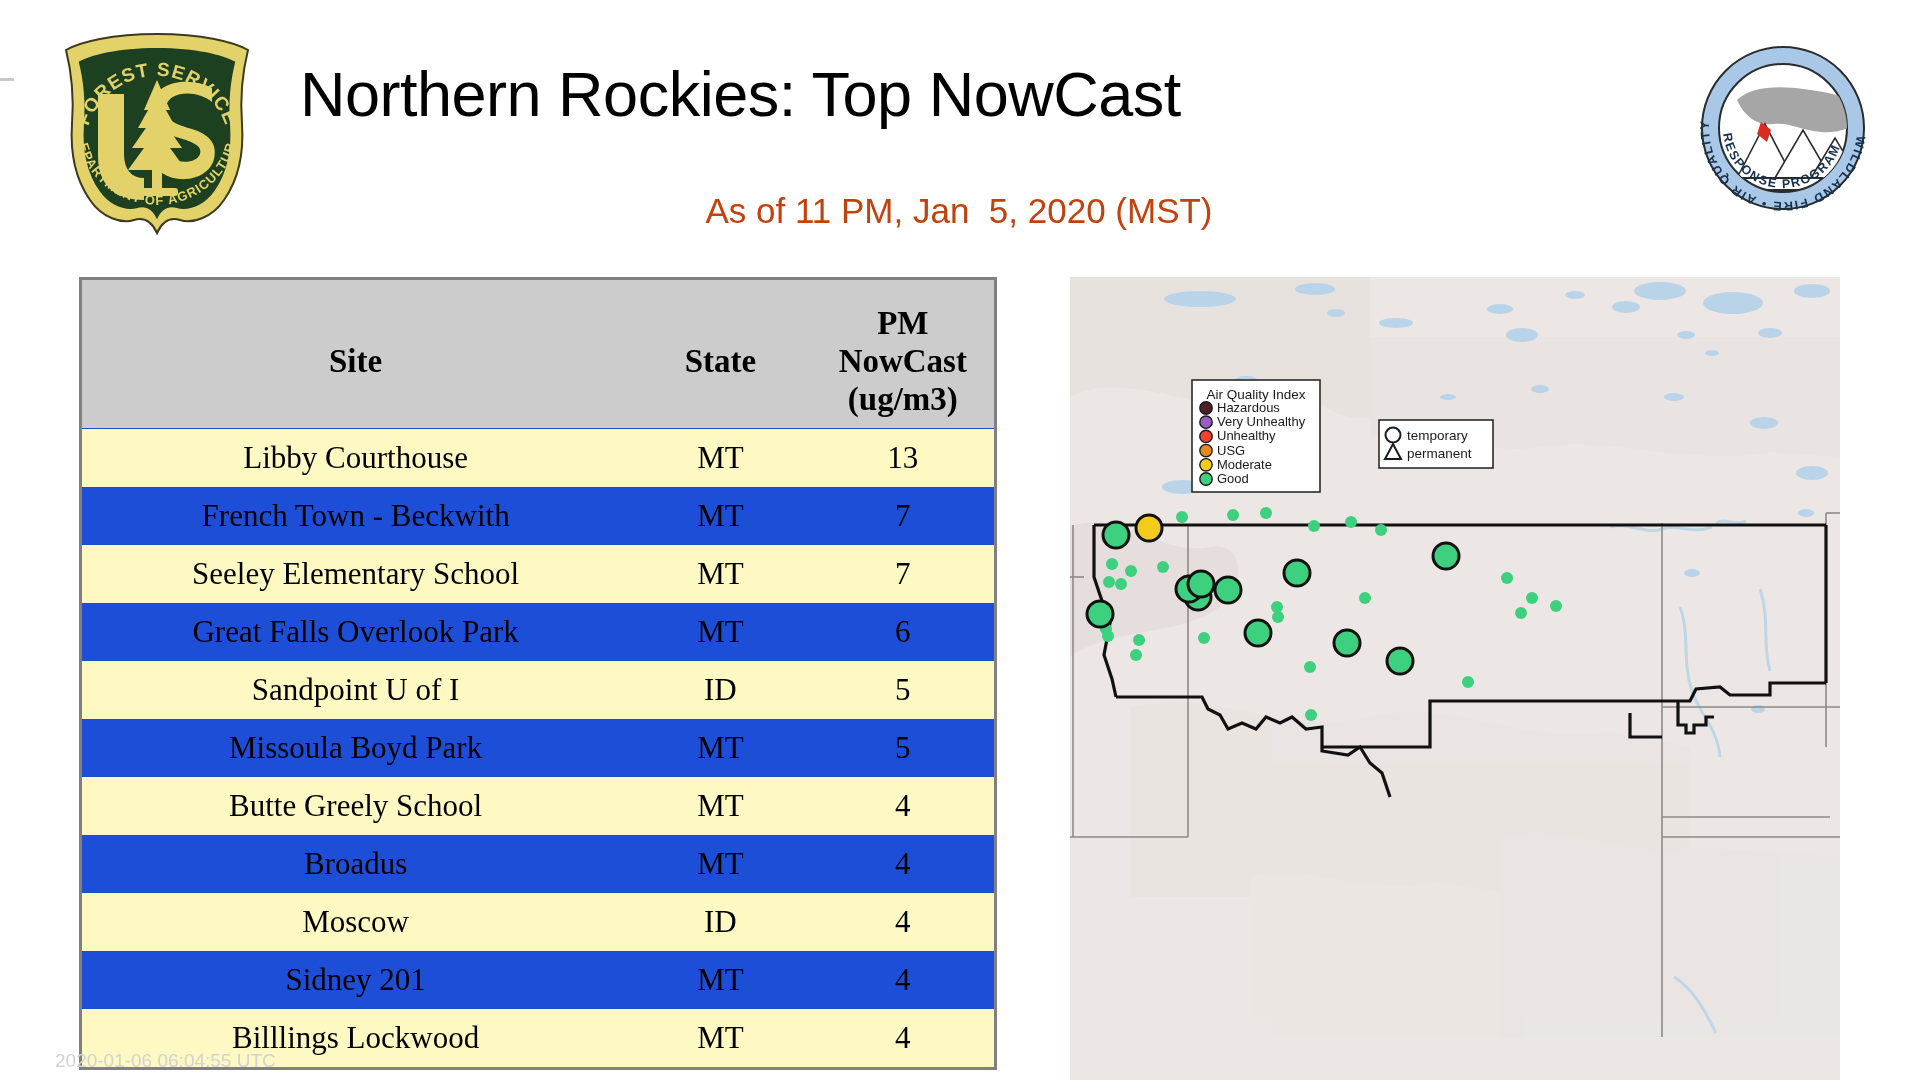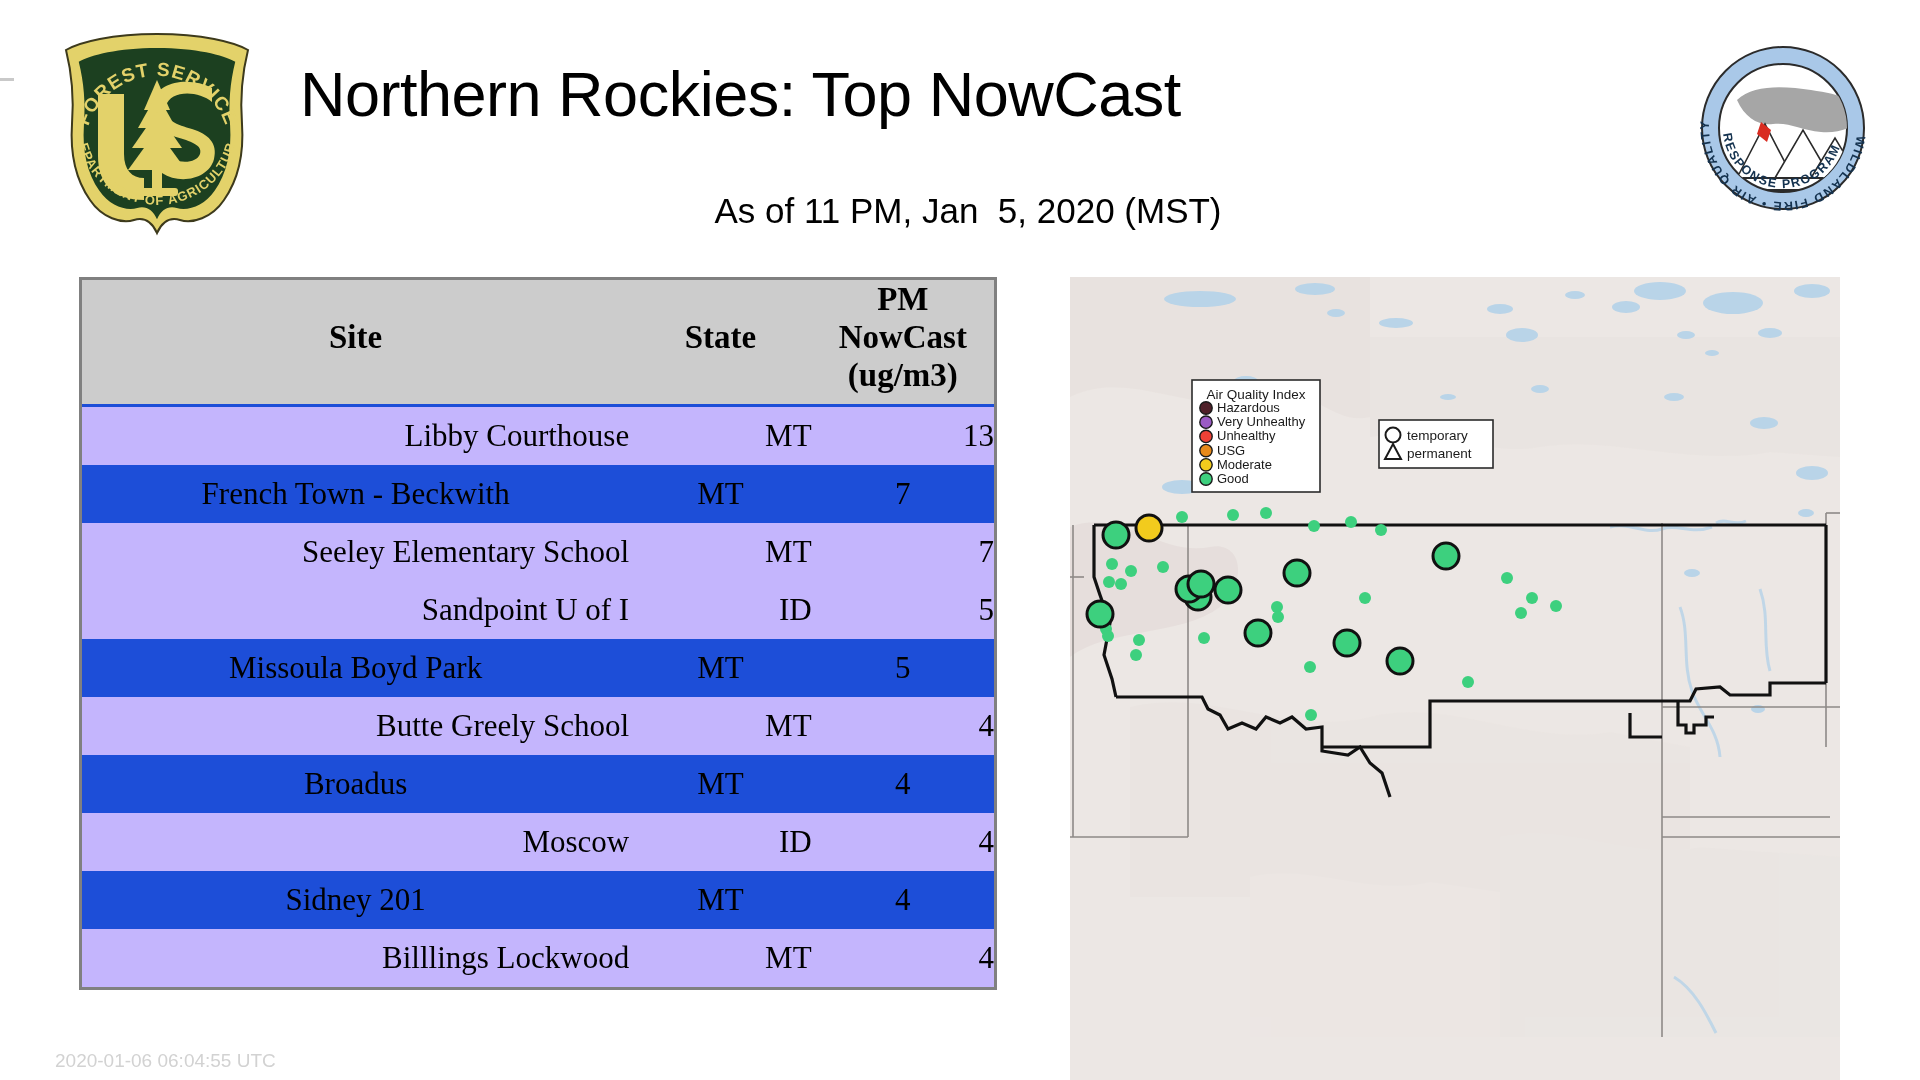--- a/index.html
+++ b/index.html
@@ -42,29 +42,29 @@
     font-family: "Liberation Sans Narrow", "Liberation Sans", sans-serif;
     font-stretch: condensed;
     font-size: 63px;
     line-height: 72px;
     color: #000000;
     letter-spacing: -0.5px;
     white-space: nowrap;
   }
   #page-subtitle {
     position: absolute;
-    left: 308px;
+    left: 299px;
     top: 190px;
     width: 1320px;
     text-align: center;
     font-family: "Liberation Sans Narrow", "Liberation Sans", sans-serif;
     font-stretch: condensed;
     font-size: 35px;
     line-height: 42px;
-    color: #000000;
+    color: #c2410c;
     white-space: pre;
   }
 
   
   #wfaqrp-logo {
     position: absolute;
     left: 1693px;
     top: 38px;
     width: 180px;
     height: 180px;
@@ -80,43 +80,43 @@
     box-sizing: border-box;
     background: #ffffff;
   }
   table#nowcast-table {
     border-collapse: collapse;
     width: 100%;
     table-layout: fixed;
   }
   table#nowcast-table th {
     background: #cccccc;
-    border-bottom: 3px solid #1d4ed8;
+    border-bottom: 1px solid #1d4ed8;
     font-family: "Liberation Serif", "DejaVu Serif", serif;
     font-weight: bold;
     font-size: 33px;
     line-height: 38px;
     color: #000000;
-    padding: 0 0 10px 0;
+    padding: 24px 0 10px 0;
     height: 106px;
     vertical-align: middle;
     text-align: center;
   }
   table#nowcast-table td {
     font-family: "Liberation Serif", "DejaVu Serif", serif;
     font-stretch: condensed;
     font-size: 31px;
     line-height: 36px;
     color: #000000;
     text-align: center;
     height: 58px;
     vertical-align: middle;
     padding: 0;
   }
-  table#nowcast-table tr.alt td { background: #c4b5fd; text-align: right; }
+  table#nowcast-table tr.alt td { background: #fef9c3; }
   table#nowcast-table tr.plain td { background: #1d4ed8; }
   col.c-site  { width: 60%; }
   col.c-state { width: 20%; }
   col.c-value { width: 20%; }
 
   
   #footer-note {
     position: absolute;
     left: 55px;
     top: 1026px;
@@ -262,20 +262,25 @@
         </tr>
         <tr class="plain">
           <td>French Town - Beckwith</td>
           <td>MT</td>
           <td>7</td>
         </tr>
         <tr class="alt">
           <td>Seeley Elementary School</td>
           <td>MT</td>
           <td>7</td>
+        </tr>
+        <tr class="plain">
+          <td>Great Falls Overlook Park</td>
+          <td>MT</td>
+          <td>6</td>
         </tr>
         <tr class="alt">
           <td>Sandpoint U of I</td>
           <td>ID</td>
           <td>5</td>
         </tr>
         <tr class="plain">
           <td>Missoula Boyd Park</td>
           <td>MT</td>
           <td>5</td>

